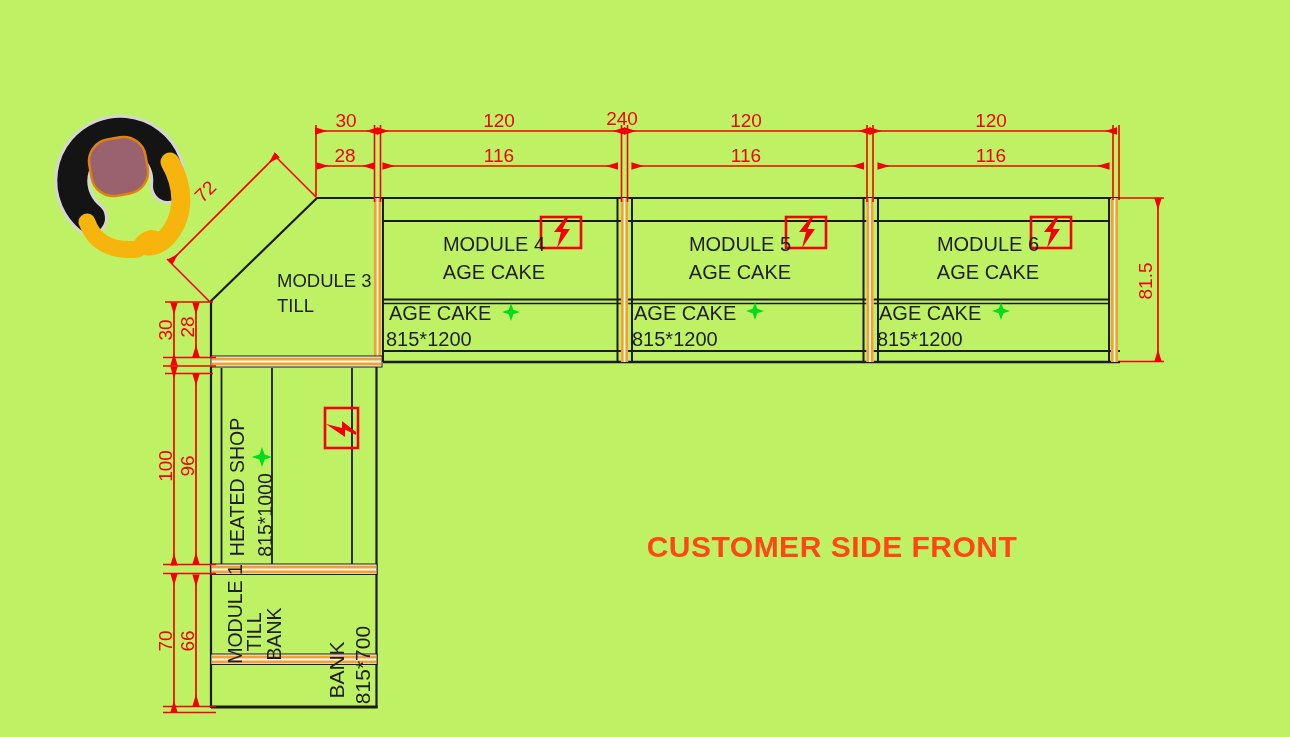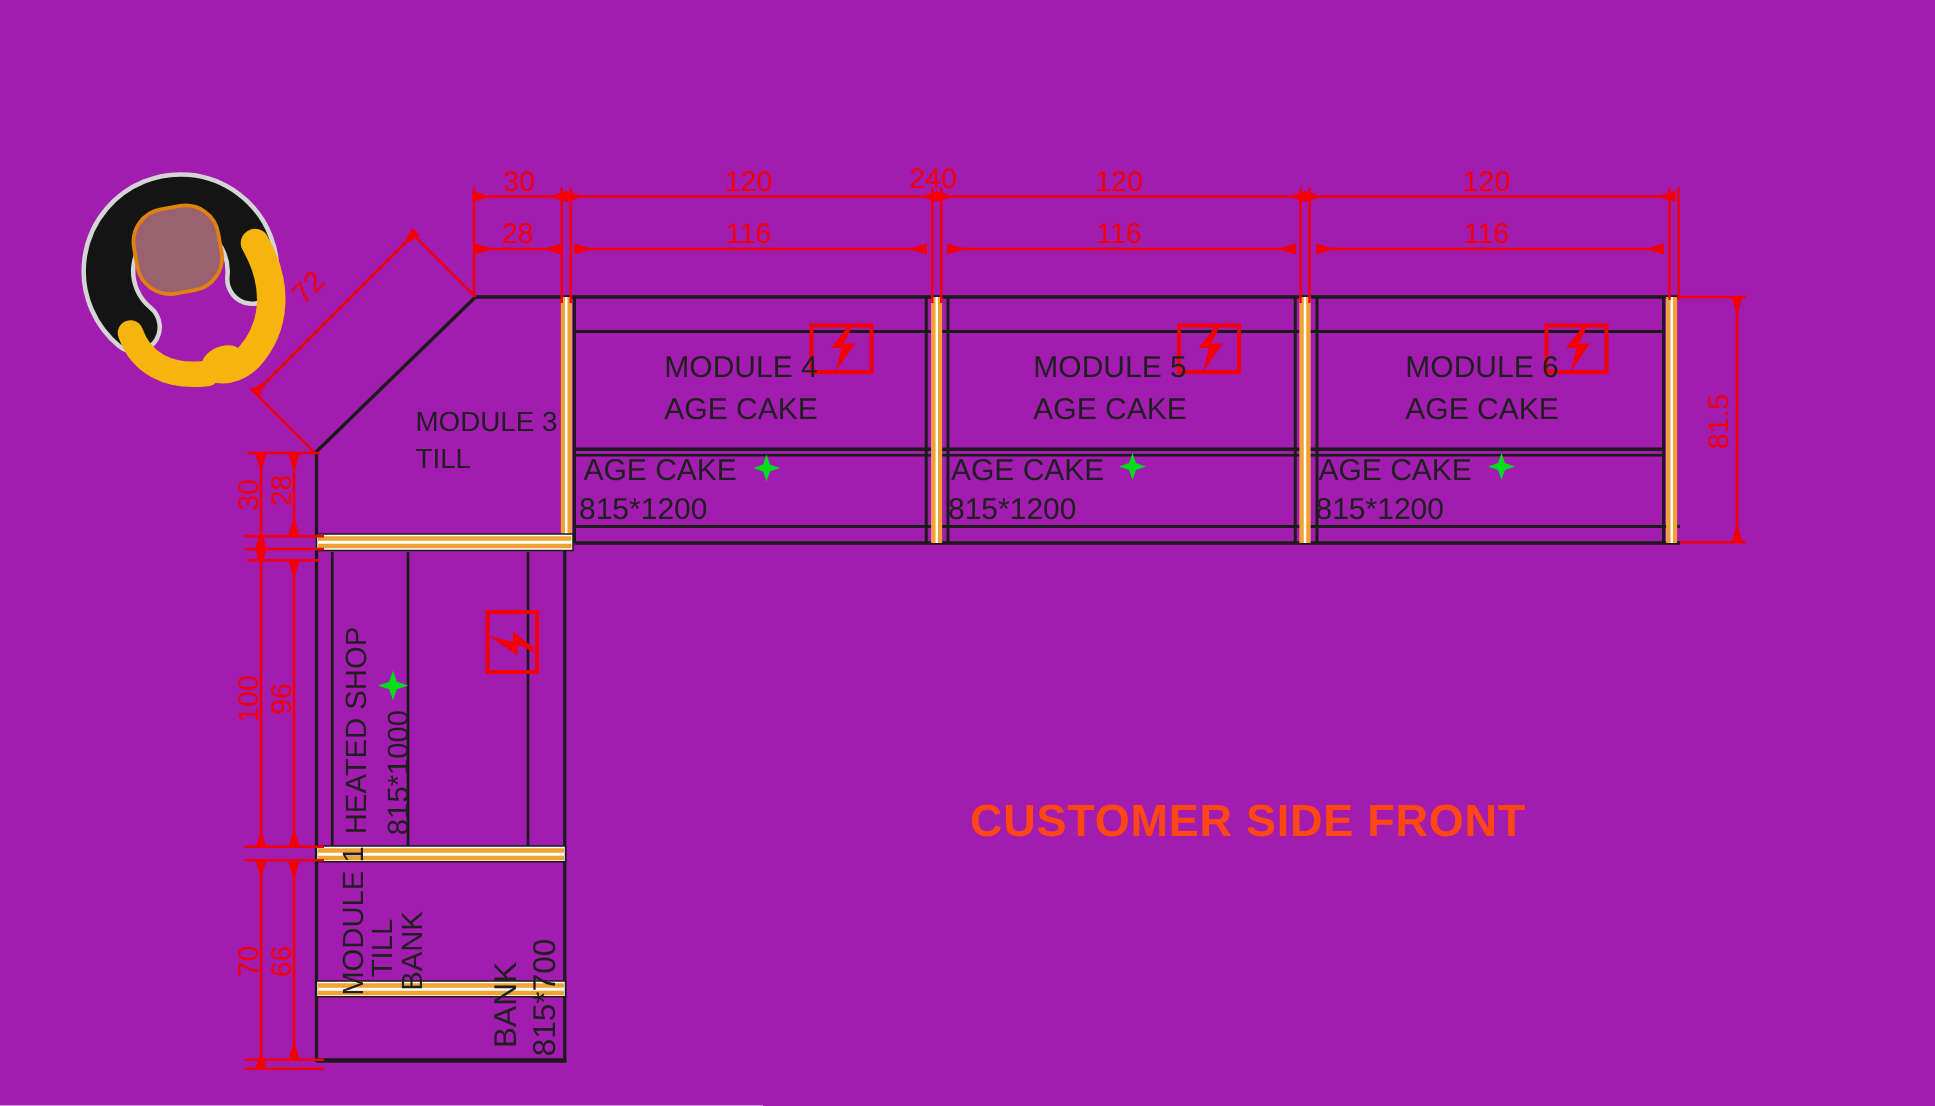--- a/index.html
+++ b/index.html
@@ -1,16 +1,16 @@
 <!DOCTYPE html>
 <html><head>
 <meta charset="utf-8">
 <style>
   html,body{margin:0;padding:0;background:#ffffff;}
-  .canvas{position:relative;width:1290px;height:737px;background:#a21caf;overflow:hidden;
+  .canvas{position:relative;width:1290px;height:737px;background:#bef264;overflow:hidden;
           font-family:"Liberation Sans",sans-serif;}
   svg{display:block;}
   .bl{stroke:#1b1b1b;fill:none;}
   .ext{stroke:#f40000;stroke-width:1.6;fill:none;}
   .dim{stroke:#f40000;stroke-width:1.7;fill:none;marker-start:url(#arr);marker-end:url(#arr);}
   .org{stroke:#f0a232;fill:none;}
   .lbl{font-family:"Liberation Sans",sans-serif;font-size:20px;fill:#1f1f1f;}
   .lbl-s{font-family:"Liberation Sans",sans-serif;font-size:18.5px;fill:#1f1f1f;}
   .vlbl{font-family:"Liberation Sans",sans-serif;font-size:19.5px;fill:#1f1f1f;}
   .vlbl-b{font-family:"Liberation Sans",sans-serif;font-size:21px;fill:#1f1f1f;}

